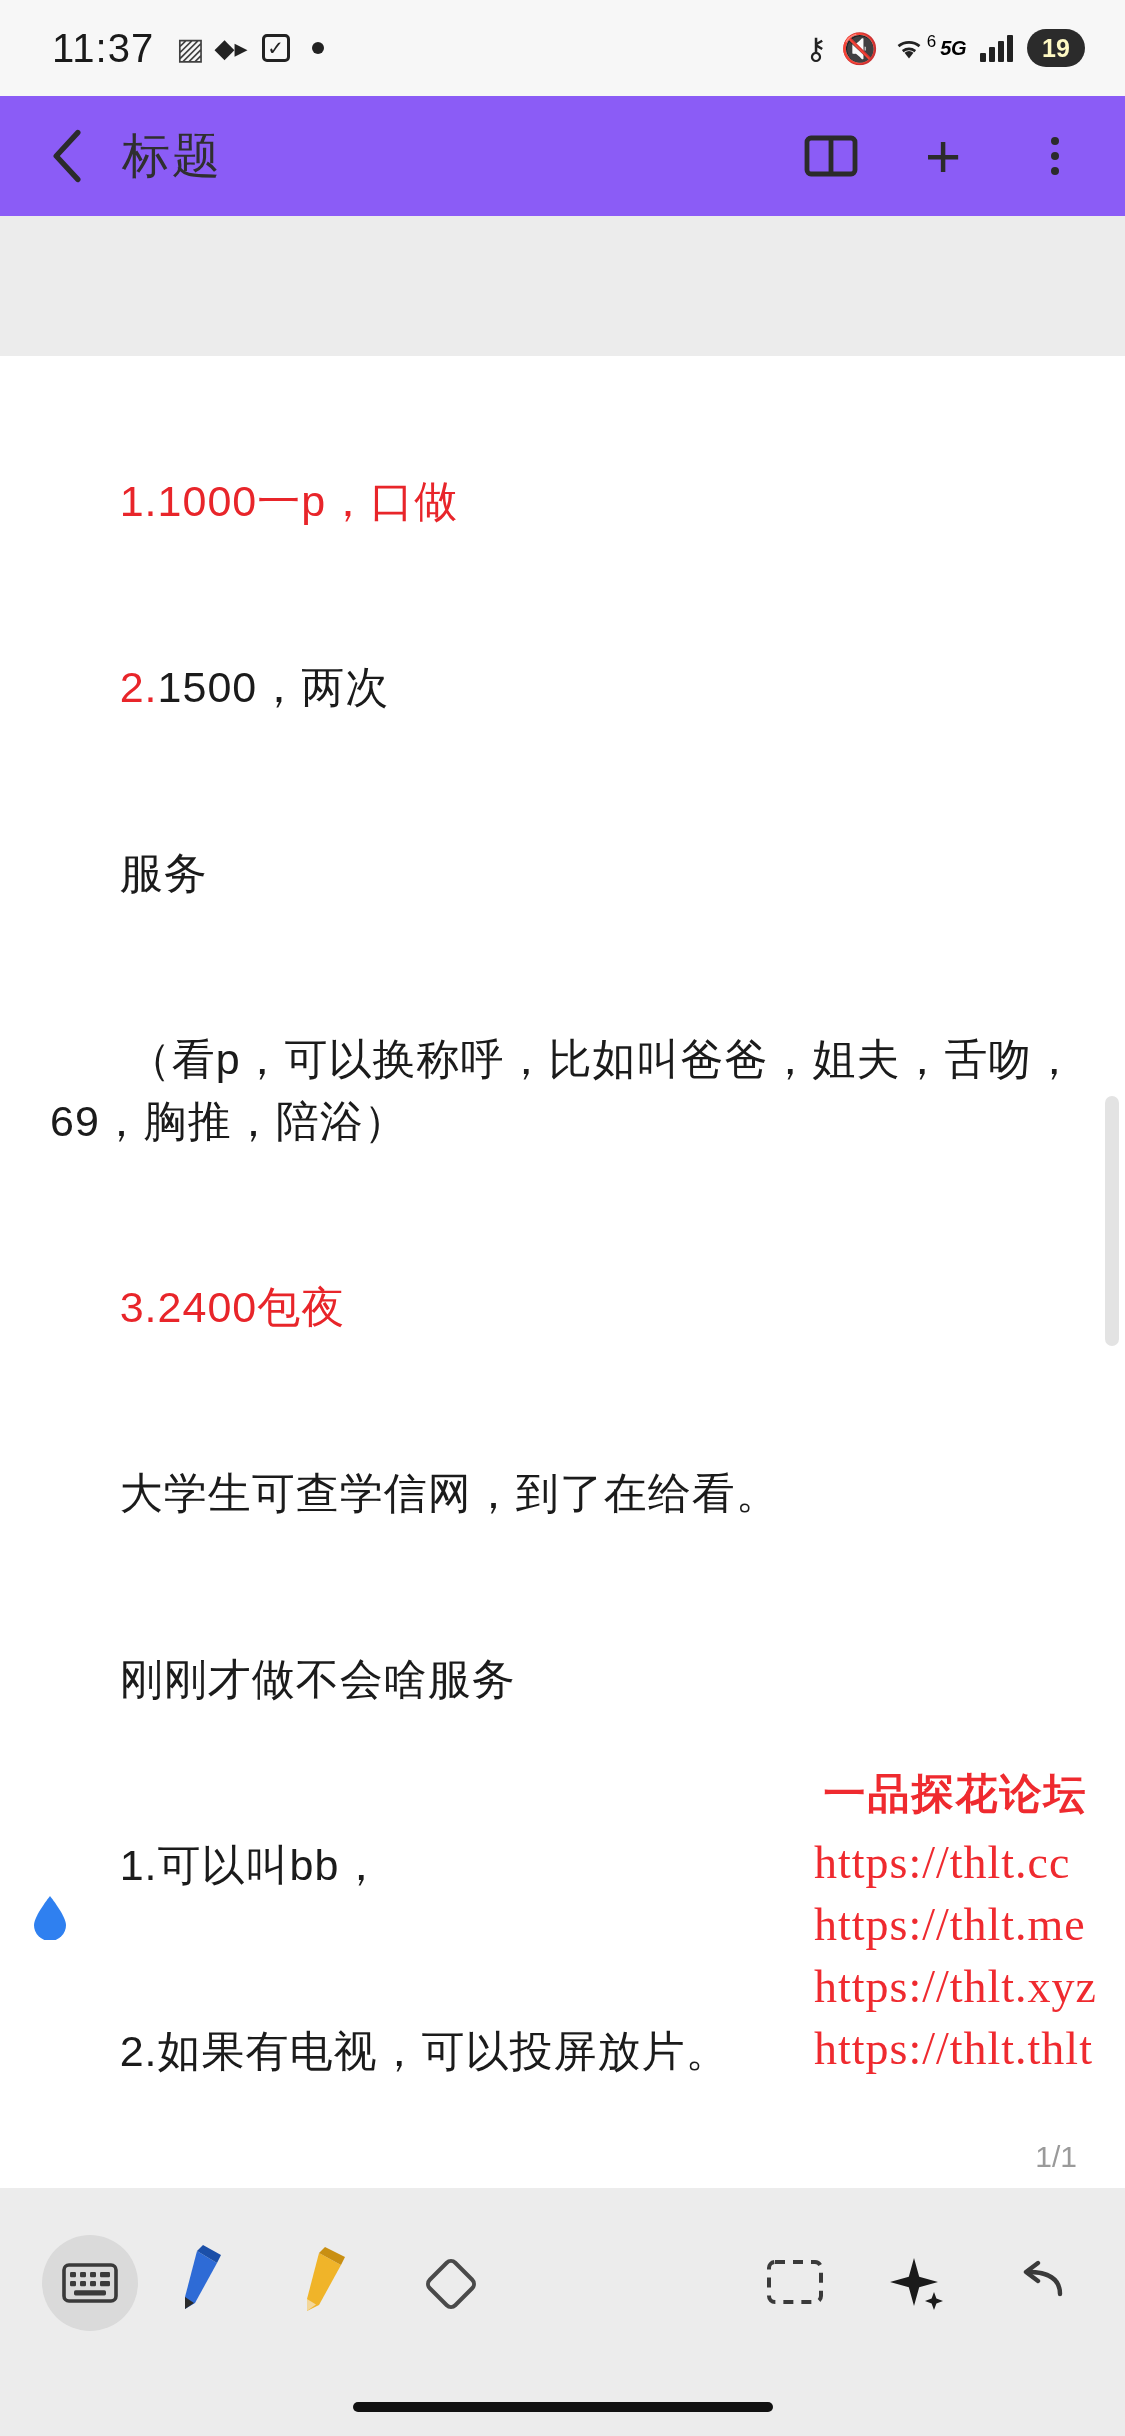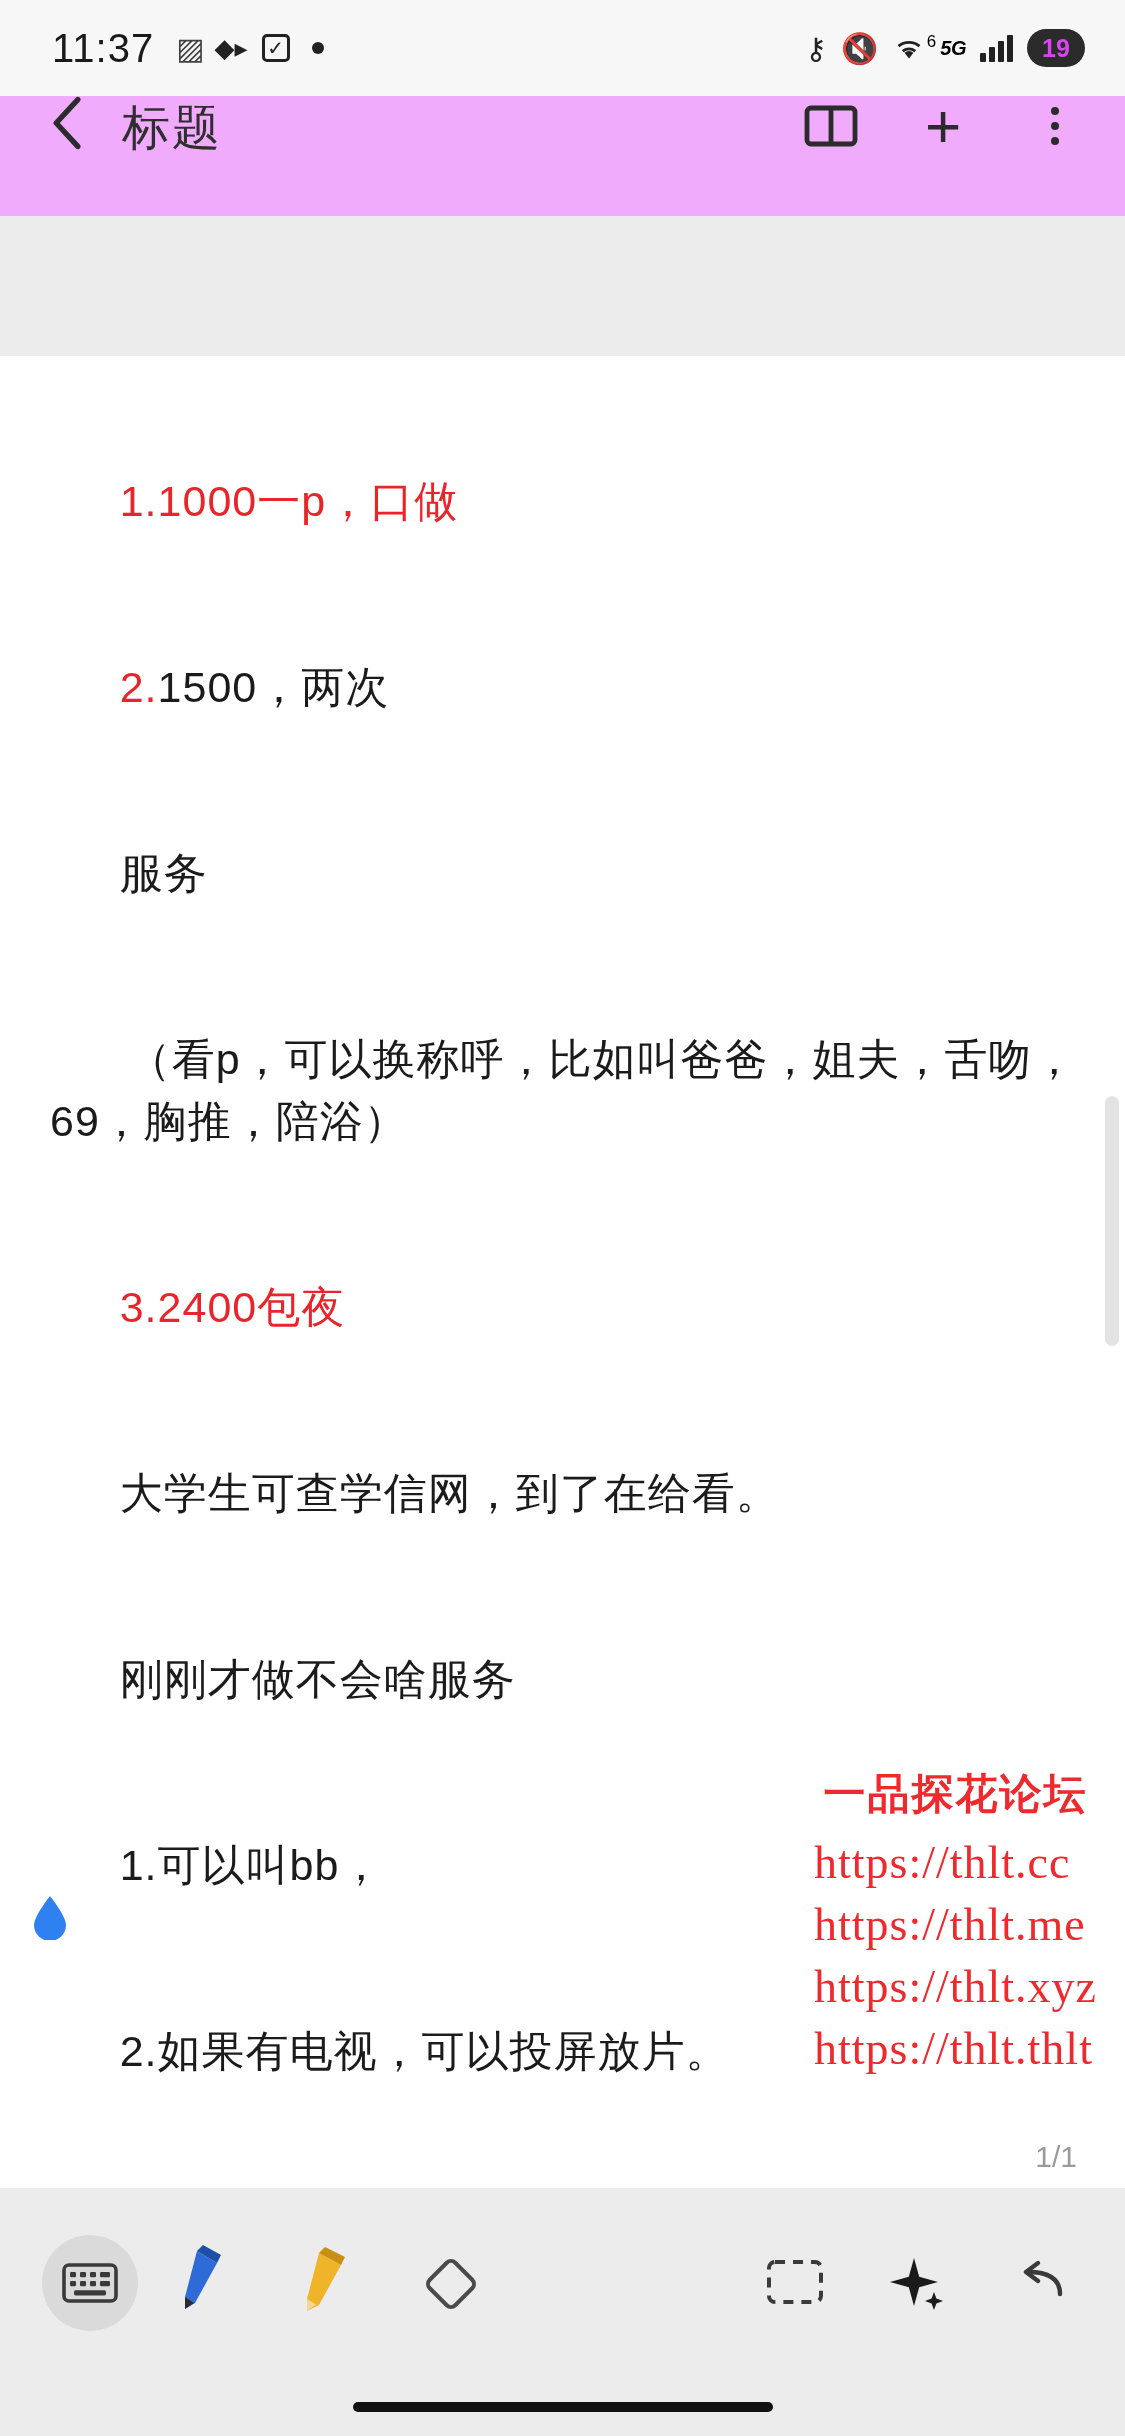--- a/index.html
+++ b/index.html
@@ -69,30 +69,30 @@
   }
   .fiveg { font-size: 20px; font-weight: 700; letter-spacing: -.5px; font-style: italic; }
   .bars { display:flex; align-items:flex-end; gap:3px; height:28px; }
   .bars i { width:6px; background:#222; display:block; border-radius:1px; }
   .bars i:nth-child(1){height:9px}
   .bars i:nth-child(2){height:15px}
   .bars i:nth-child(3){height:21px}
   .bars i:nth-child(4){height:27px}
   .battery {
     min-width: 58px; height: 38px; border-radius: 19px; background: #2b2b2b;
-    color: #d946ef; font-size: 25px; display:flex; align-items:center;
+    color: #fef9c3; font-size: 25px; display:flex; align-items:center;
     justify-content:center; padding: 0 10px; font-weight:600;
   }
 
   
   .appbar {
     height: 120px;
-    background: #f0abfc;
-    display: flex;
-    align-items: flex-start;
+    background: #8b5cf6;
+    display: flex;
+    align-items: center;
     padding: 0 40px;
     flex: none;
   }
   .back-chevron {
     width: 54px; height: 54px;
     display:flex; align-items:center; justify-content:center;
     color:#2b2b2b;
   }
   .title {
     font-size: 48px;

